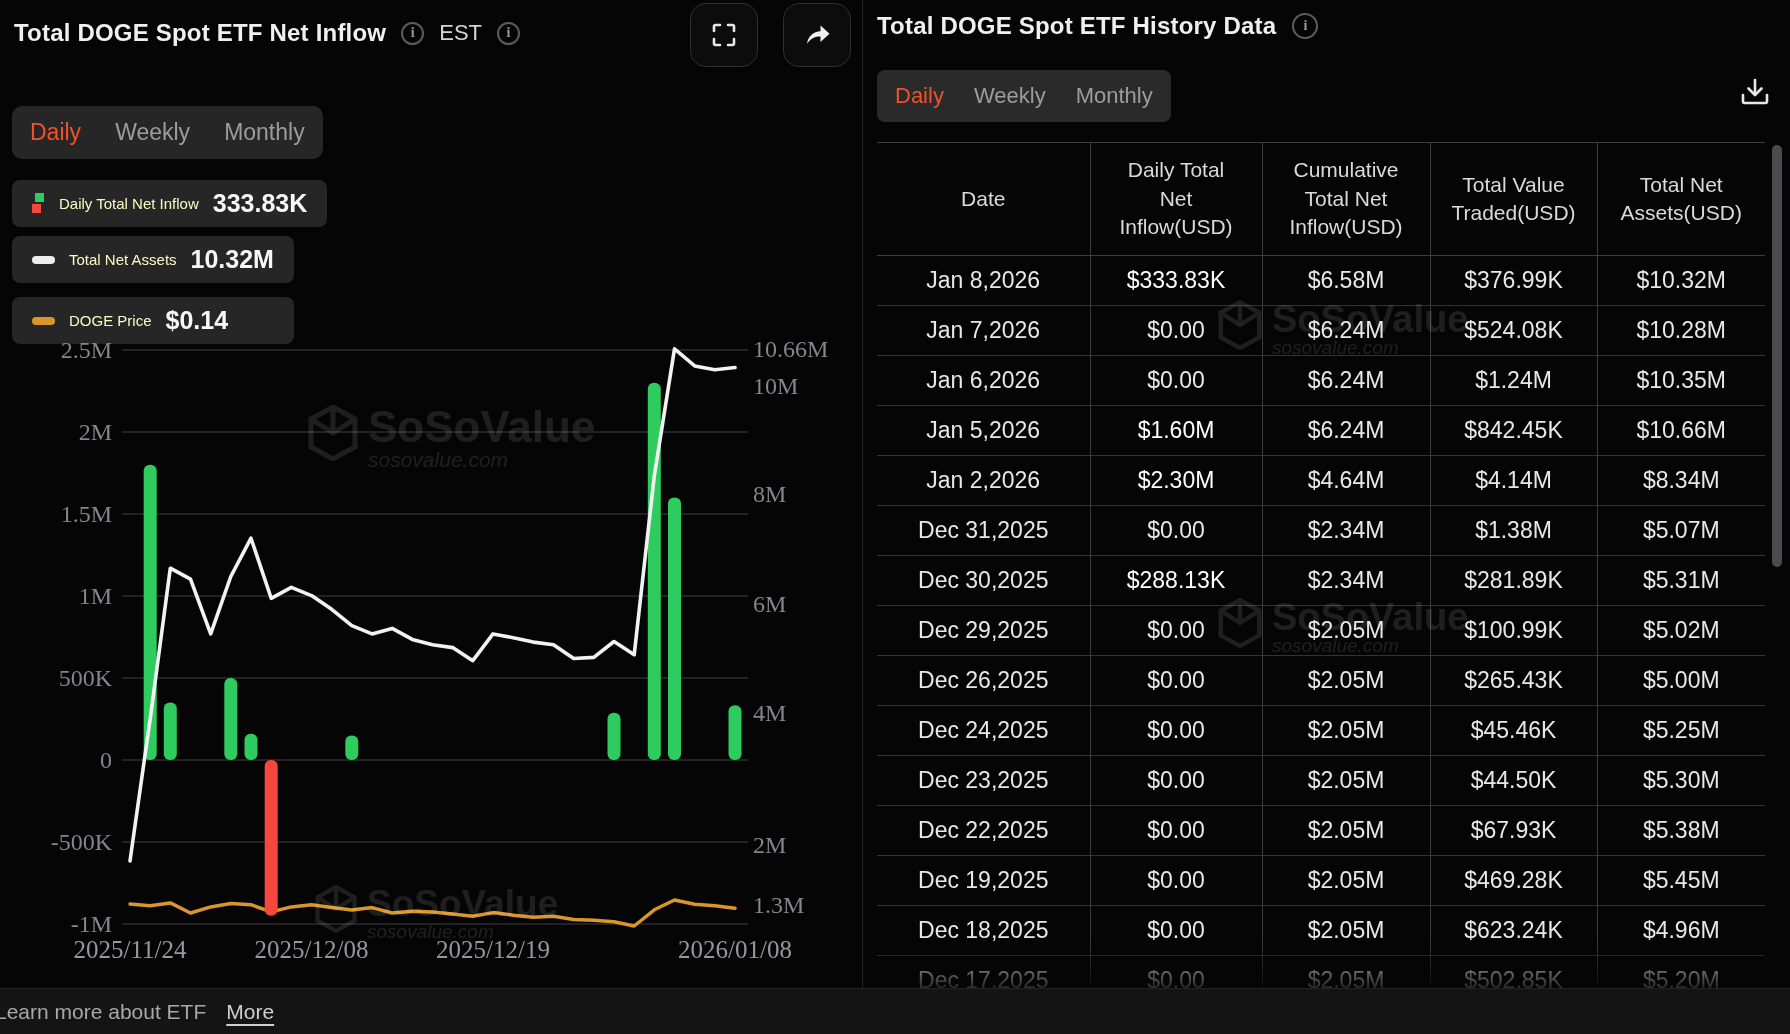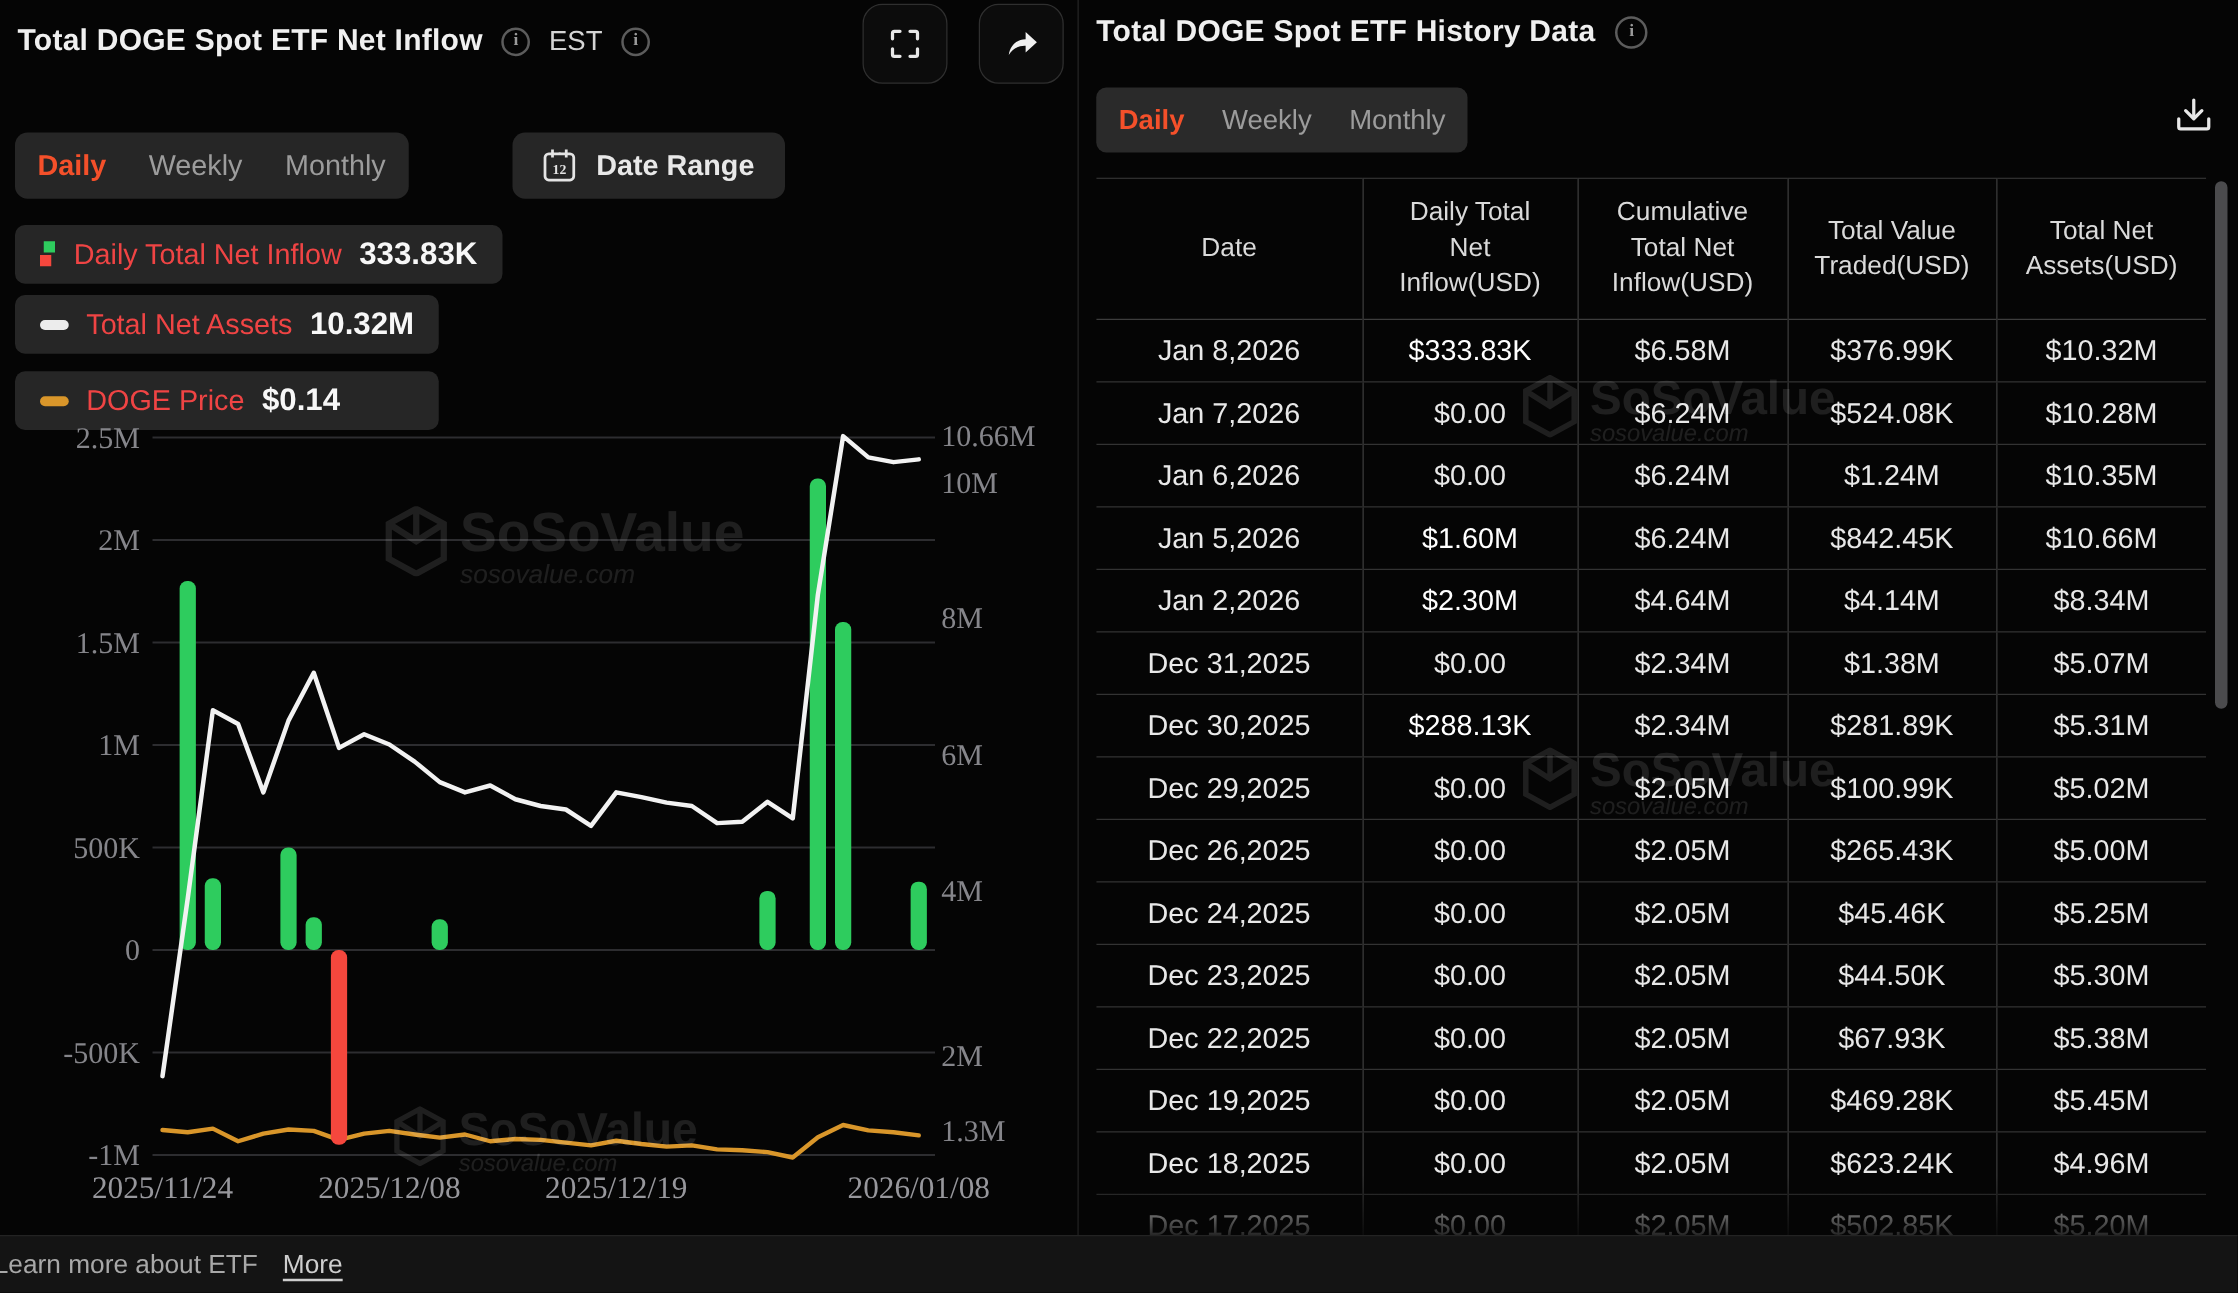--- a/index.html
+++ b/index.html
@@ -18,30 +18,30 @@
     justify-content:center; font-family:"Liberation Serif", serif; flex:none; }
   .est { font-size:22px; color:#d4d4d4; }
 
   .icon-btn { position:absolute; top:3px; width:68px; height:64px; background:#0c0c0c;
     border:1px solid #2f2f2f; border-radius:16px; display:flex; align-items:center;
     justify-content:center; cursor:pointer; }
 
   .tabs { position:absolute; left:12px; top:106px; height:53px; background:#262626;
     border-radius:10px; display:flex; align-items:center; padding:0 18px; gap:34px; }
   .tab { font-size:23px; color:#9c9c9c; cursor:pointer; }
-  .tab.active { color:#f4502a;font-weight:bold; }
+  .tab.active { color:#f4502a; }
 
   .date-range-btn { position:absolute; left:410px; top:106px; height:53px; background:#262626;
     border-radius:10px; display:flex; align-items:center; padding:0 24px; gap:16px; cursor:pointer; }
   .date-range-label { font-size:23px; font-weight:bold; color:#e8e8e8; }
 
   .chip-row { position:absolute; display:flex; gap:14px; }
   .chip { background:#262626; border-radius:8px; height:47px; display:flex; align-items:center;
     padding:0 20px; gap:14px; }
-  .chip-label { font-size:23px; color:#ef4444; }
+  .chip-label { font-size:15px; color:#fef9c3; }
   .chip-value { font-size:25px; font-weight:bold; color:#f7f7f7; }
   .mk-gr { position:relative; width:13px; height:21px; flex:none; }
   .mk-gr i { position:absolute; width:9px; height:9px; display:block; }
   .mk-gr .g { left:3px; top:0; background:#2ecc5e; }
   .mk-gr .r { left:0; top:11px; background:#f5473d; }
   .dash { width:23px; height:8px; border-radius:4px; flex:none; }
   .dash.white { background:#ececec; }
   .dash.orange { background:#d9962a; }
 
   
@@ -111,30 +111,20 @@
       <path d="M5 23 C6.2 15 11.5 10.5 18.5 10.3 L18.5 4.5 L27.5 12.8 L18.5 21 L18.5 15.6 C12.5 15.4 8.2 18 5 23 Z" fill="#f0f0f0"></path>
     </svg>
   </div>
 
   <div class="tabs">
     <span class="tab active">Daily</span>
     <span class="tab">Weekly</span>
     <span class="tab">Monthly</span>
   </div>
 
-  <div class="date-range-btn">
-    <svg width="27" height="29" viewBox="0 0 27 29">
-      <rect x="2" y="5" width="23" height="21" rx="3" fill="none" stroke="#e4e4e4" stroke-width="2.2"></rect>
-      <line x1="8" y1="1.5" x2="8" y2="8" stroke="#e4e4e4" stroke-width="2.2"></line>
-      <line x1="19" y1="1.5" x2="19" y2="8" stroke="#e4e4e4" stroke-width="2.2"></line>
-      <line x1="13" y1="4.8" x2="14.5" y2="4.8" stroke="#e4e4e4" stroke-width="1.8"></line>
-      <text x="13.5" y="21.5" text-anchor="middle" font-size="11" font-weight="bold" fill="#e4e4e4" font-family="Liberation Sans, sans-serif">12</text>
-    </svg>
-    <span class="date-range-label">Date Range</span>
-  </div>
 
   <div class="chip-row" style="left:12px; top:180px;">
     <div class="chip">
       <span class="mk-gr">
           <i class="g"></i>
           <i class="r"></i>
         </span>
       <span class="chip-label">Daily Total Net Inflow</span>
       <span class="chip-value">333.83K</span>
     </div>

